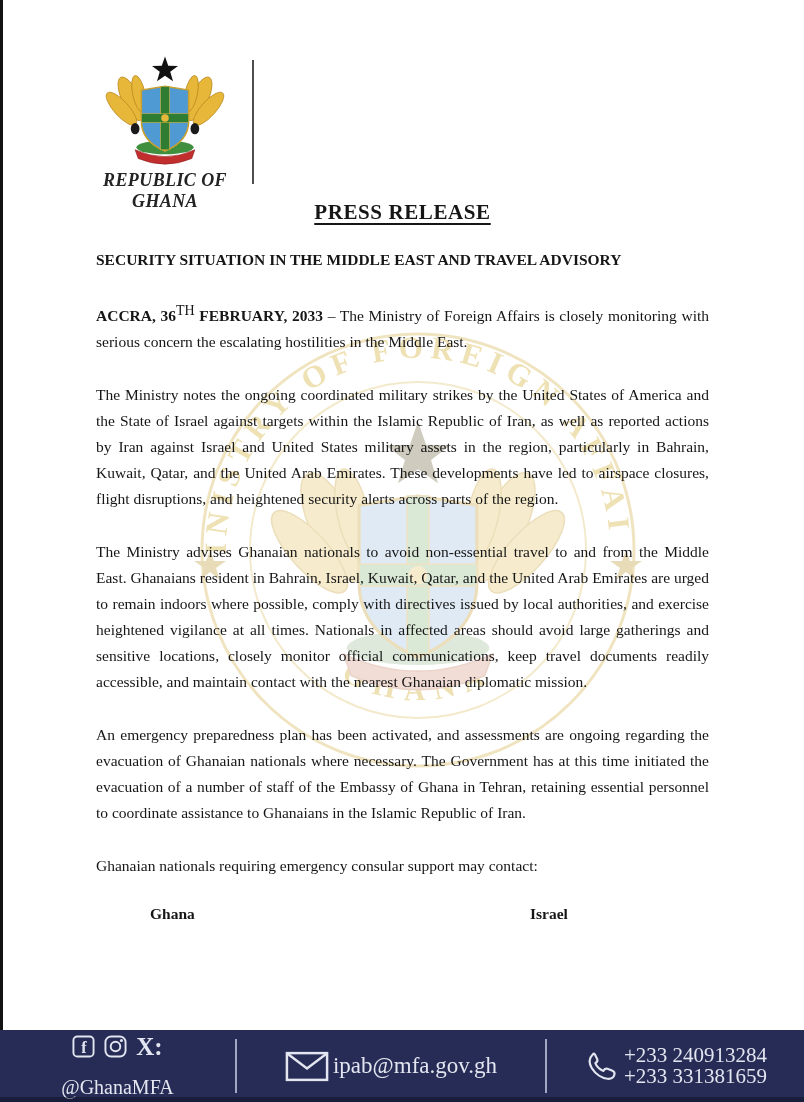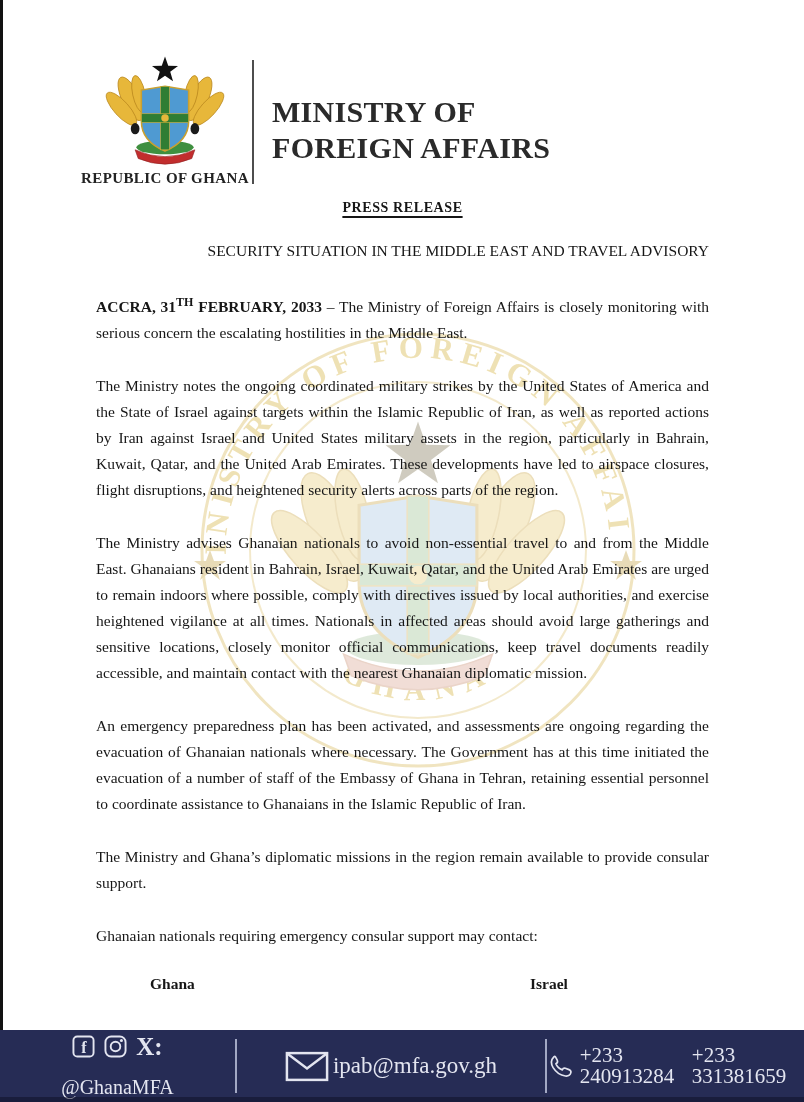--- a/index.html
+++ b/index.html
@@ -4,56 +4,56 @@
 <style>
   html,body{margin:0;padding:0;}
   body{background:#9a9a9a;font-family:"Liberation Serif","DejaVu Serif",serif;}
   .page{position:relative;width:804px;height:1102px;background:#ffffff;overflow:hidden;margin:0 auto;}
   .edge-strip{position:absolute;left:0;top:0;width:3px;height:1031px;background:#121212;}
 
   
   .header{position:absolute;left:92px;top:52px;width:620px;height:140px;}
   .crest-box{position:absolute;left:8px;top:2px;width:130px;height:112px;}
   .org-name{position:absolute;left:-18px;top:118px;width:182px;text-align:center;
-    font-weight:bold;font-size:15px;letter-spacing:.4px;color:#232323;}
+    font-weight:bold;font-size:18px;letter-spacing:.4px;color:#232323;font-style:italic;}
   .header-divider{position:absolute;left:160px;top:8px;width:2px;height:124px;background:#4d4d4d;}
   .ministry-title{position:absolute;left:180px;top:42px;font-weight:bold;font-size:30px;
     line-height:36px;color:#2a2a2a;letter-spacing:.3px;white-space:nowrap;}
 
   
   .watermark{position:absolute;left:168px;top:300px;width:500px;height:500px;opacity:.42;z-index:0;pointer-events:none;}
 
   
   .content{position:absolute;left:96px;top:200px;width:613px;z-index:1;color:#161616;}
-  .press-release{text-align:center;font-weight:bold;font-size:14px;letter-spacing:.6px;
+  .press-release{text-align:center;font-weight:bold;font-size:21px;letter-spacing:.6px;
     text-decoration:underline;text-underline-offset:4px;text-decoration-thickness:2px;margin:0 0 24px 0;}
-  .subject{text-align:right;font-weight:normal;font-size:15.5px;line-height:21px;margin:0 0 28px 0;}
+  .subject{text-align:left;font-weight:bold;font-size:15.5px;line-height:21px;margin:0 0 28px 0;}
   .content p{font-size:15.5px;line-height:26px;text-align:justify;margin:0 0 27px 0;}
   .content p.np{margin-bottom:21px;}
-  sup.ord{font-size:12px;vertical-align:6px;font-weight:bold;letter-spacing:0;}
+  sup.ord{font-size:14px;vertical-align:6px;font-weight:normal;letter-spacing:0;}
   .b{font-weight:bold;}
 
   
   .contact-cols{display:flex;padding-left:54px;margin-top:6px;font-size:15.5px;font-weight:bold;line-height:28px;}
   .contact-col-1{width:380px;}
   .contact-col-2{flex:1;}
 
   
   .footer{position:absolute;left:0;bottom:0;width:804px;height:72px;background:#262c55;
     display:flex;align-items:center;color:#e3e5f0;z-index:2;}
   .footer:after{content:"";position:absolute;left:0;bottom:0;width:100%;height:5px;background:rgba(10,12,30,.45);}
   .f-sec1{width:235px;display:flex;flex-direction:column;align-items:center;justify-content:center;}
   .f-icons-row{display:flex;align-items:center;gap:9px;}
   .f-x{font-weight:bold;font-size:25px;line-height:24px;}
   .f-handle{font-size:20px;line-height:22px;margin-top:17px;}
   .f-div{width:2px;height:54px;background:#b9bed8;opacity:.85;}
   .f-sec2{width:308px;display:flex;align-items:center;justify-content:center;gap:4px;}
   .f-email{font-size:23px;}
   .f-sec3{flex:1;display:flex;align-items:center;justify-content:center;gap:6px;}
-  .f-phones{display:flex;flex-direction:row;font-size:21px;line-height:21.5px;}
+  .f-phones{display:flex;flex-direction:column;font-size:21px;line-height:21.5px;}
   svg text{font-family:"Liberation Serif","DejaVu Serif",serif;}
 </style>
 </head>
 <body>
 
 <div class="page">
   <div class="edge-strip"></div>
 
   <svg class="watermark" viewBox="0 0 500 500">
     <defs>
@@ -105,38 +105,33 @@
       <polygon fill="#111111" points="100,4 105.2,18.9 120.9,19.2 108.4,28.7 112.9,43.8 100,34.8 87.1,43.8 91.6,28.7 79.1,19.2 94.8,18.9"></polygon>
       <ellipse cx="100" cy="150" rx="46" ry="11" fill="#3f8f3f"></ellipse>
       <path d="M100 52 L138 58 V108 Q138 140 100 156 Q62 140 62 108 V58 Z" fill="#4f9ad2" stroke="#caa030" stroke-width="2.5"></path>
       <rect x="93" y="52" width="14" height="102" fill="#2f7d33" stroke="#d4af37" stroke-width="1"></rect>
       <rect x="62" y="96" width="76" height="14" fill="#2f7d33" stroke="#d4af37" stroke-width="1"></rect>
       <circle cx="100" cy="103" r="6" fill="#e7b73a"></circle>
       <path d="M52 154 Q100 176 148 154 L143 168 Q100 186 57 168 Z" fill="#c22d2d" stroke="#8f1f1f" stroke-width="1"></path>
     </svg>
     <div class="org-name">REPUBLIC OF GHANA</div>
     <div class="header-divider"></div>
-    <div class="ministry-title">
-      <div>MINISTRY OF</div>
-      <div>FOREIGN AFFAIRS</div>
-    </div>
   </div>
 
   <div class="content">
     <div class="press-release">PRESS RELEASE</div>
     <div class="subject">
       <div>SECURITY SITUATION IN THE MIDDLE EAST AND TRAVEL ADVISORY</div>
     </div>
 
-    <p><span class="b">ACCRA, 31</span><sup class="ord">TH</sup><span class="b"> FEBRUARY, 2033</span><span> – The Ministry of Foreign Affairs is closely monitoring with serious concern the escalating hostilities in the Middle East.</span></p>
+    <p><span class="b">ACCRA, 36</span><sup class="ord">TH</sup><span class="b"> FEBRUARY, 2033</span><span> – The Ministry of Foreign Affairs is closely monitoring with serious concern the escalating hostilities in the Middle East.</span></p>
 
     <p>The Ministry notes the ongoing coordinated military strikes by the United States of America and the State of Israel against targets within the Islamic Republic of Iran, as well as reported actions by Iran against Israel and United States military assets in the region, particularly in Bahrain, Kuwait, Qatar, and the United Arab Emirates. These developments have led to airspace closures, flight disruptions, and heightened security alerts across parts of the region.</p>
     <p>The Ministry advises Ghanaian nationals to avoid non-essential travel to and from the Middle East. Ghanaians resident in Bahrain, Israel, Kuwait, Qatar, and the United Arab Emirates are urged to remain indoors where possible, comply with directives issued by local authorities, and exercise heightened vigilance at all times. Nationals in affected areas should avoid large gatherings and sensitive locations, closely monitor official communications, keep travel documents readily accessible, and maintain contact with the nearest Ghanaian diplomatic mission.</p>
     <p>An emergency preparedness plan has been activated, and assessments are ongoing regarding the evacuation of Ghanaian nationals where necessary. The Government has at this time initiated the evacuation of a number of staff of the Embassy of Ghana in Tehran, retaining essential personnel to coordinate assistance to Ghanaians in the Islamic Republic of Iran.</p>
-    <p>The Ministry and Ghana’s diplomatic missions in the region remain available to provide consular support.</p>
     <p class="np">Ghanaian nationals requiring emergency consular support may contact:</p>
 
     <div class="contact-cols">
       <div class="contact-col-1">
         <div>Ghana</div>
 
       </div>
       <div class="contact-col-2">
         <div>Israel</div>
 

